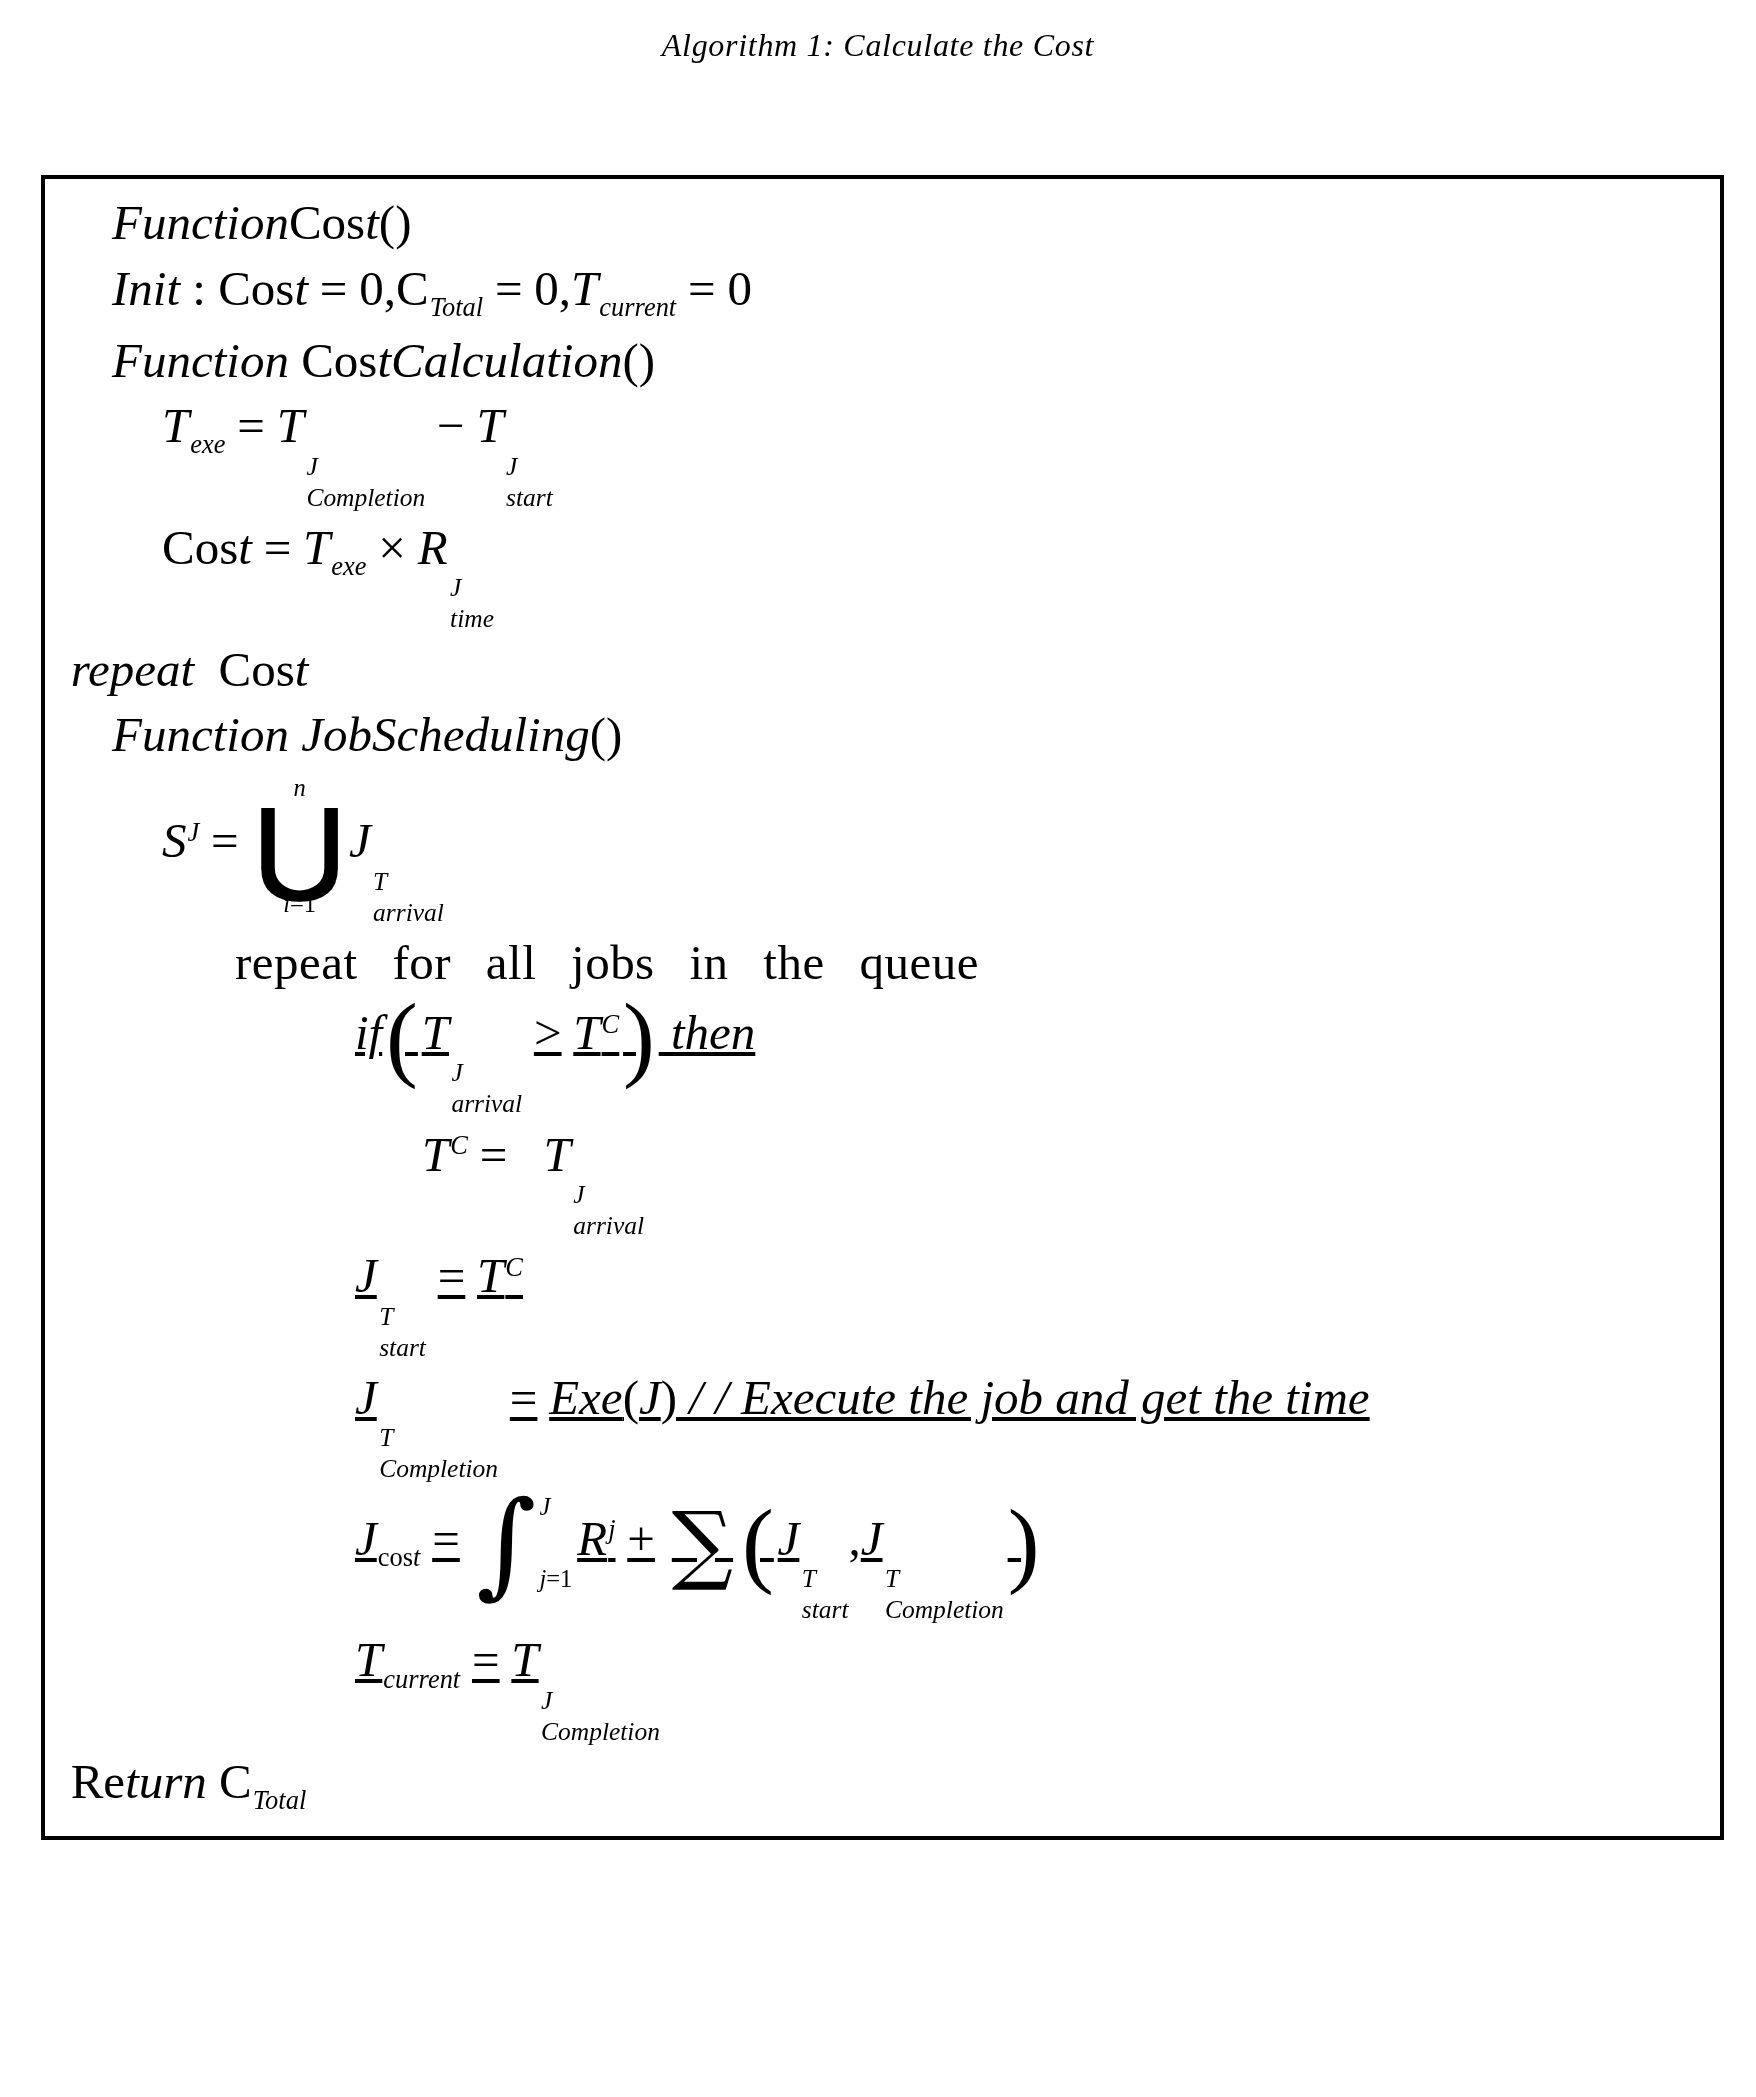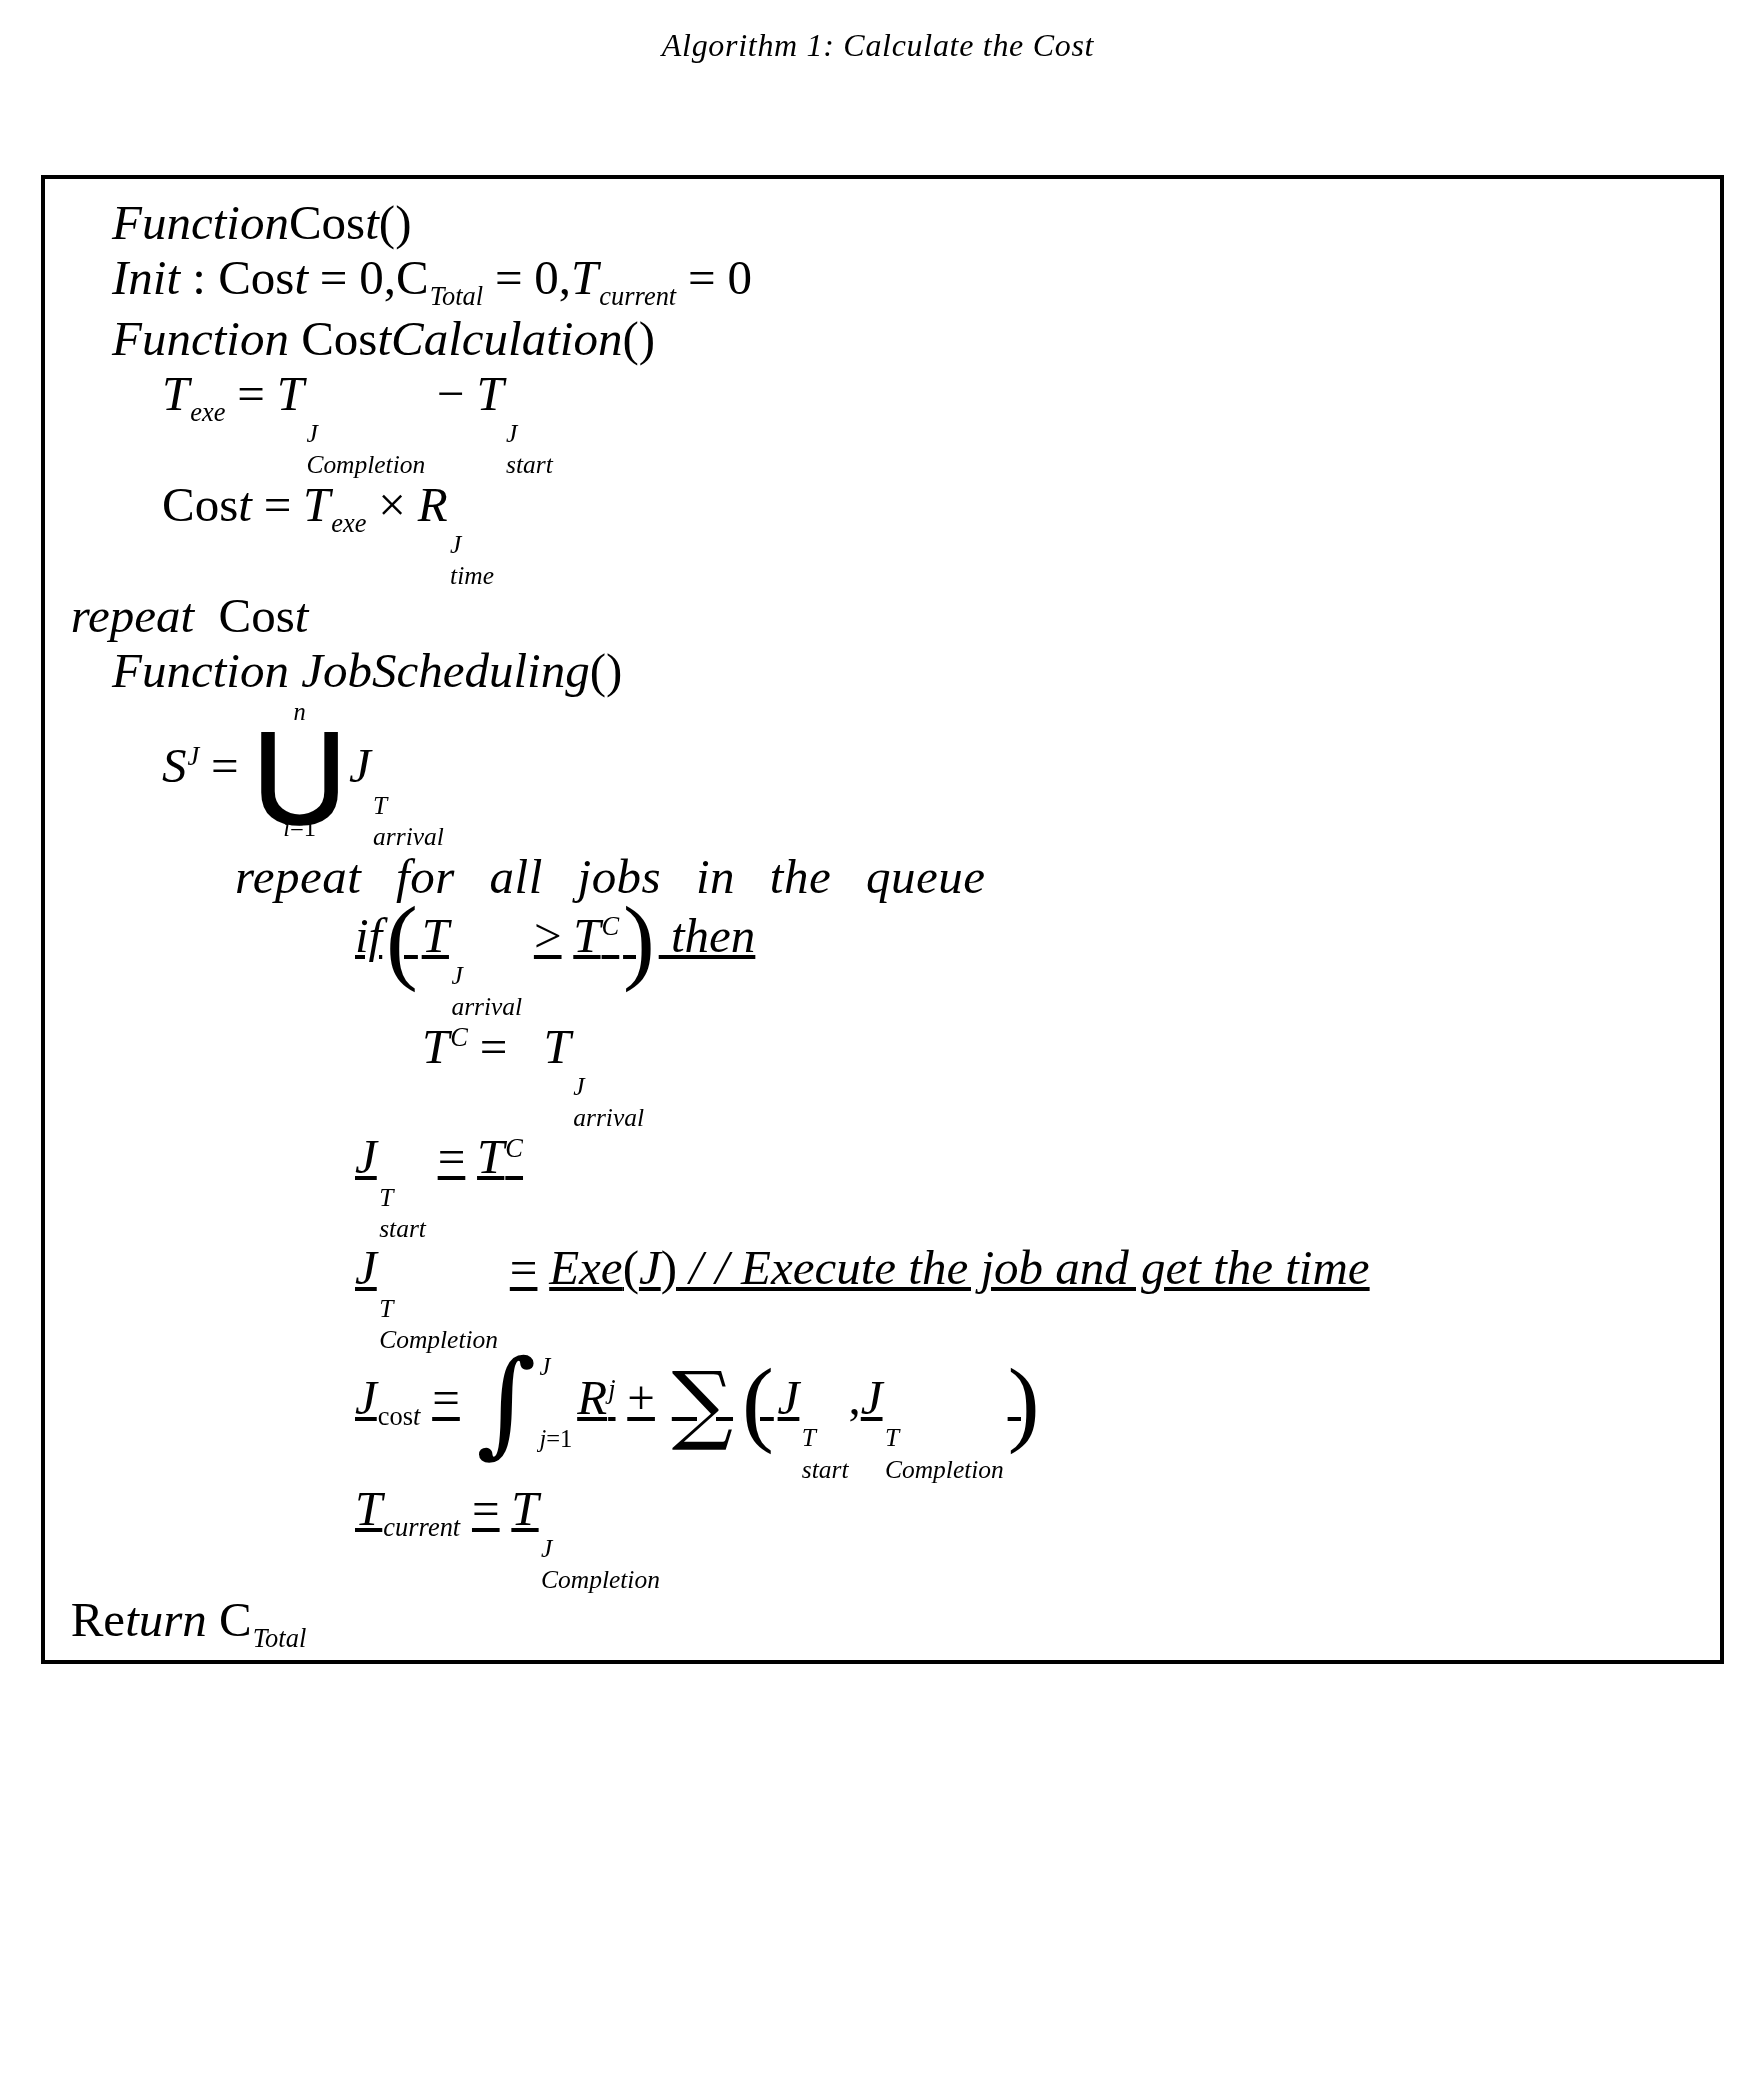--- a/index.html
+++ b/index.html
@@ -6,35 +6,35 @@
   body{
     width:1756px;height:2097px;position:relative;overflow:hidden;
     font-family:"Liberation Serif","DejaVu Serif",serif;
   }
   .title{
     position:absolute;top:28px;left:0;width:100%;
     text-align:center;font-style:italic;font-size:32px;line-height:1.1;
     letter-spacing:0.7px;
   }
   .box{
-    position:absolute;left:41px;top:175px;width:1683px;height:1489px;
+    position:absolute;left:41px;top:175px;width:1683px;height:1665px;
     border:4.7px solid #000;box-sizing:border-box;
     padding:17.4px 23px 20px 23px;
     display:flex;flex-direction:column;justify-content:space-between;
   }
   .line{font-size:49px;line-height:1.12;white-space:nowrap;}
   
   .i0{padding-left:2.7px;}
   .i1{padding-left:44px;}
   .i2{padding-left:94px;}
   .i3{padding-left:167px;}
   .i4{padding-left:287px;text-decoration:underline;}
   .i5{padding-left:354px;}
   .it{font-style:italic;}
-  .itw{font-style:italic;word-spacing:0.45em;letter-spacing:0.01em;}
+  .itw{word-spacing:0.45em;letter-spacing:0.01em;}
   .rm{font-style:normal;}
   .op{font-style:normal;margin:0 0.24em;}
   .tok{display:inline;}
   .sup{font-size:0.54em;vertical-align:0.62em;font-style:italic;margin-left:0.04em;}
   .sub{font-size:0.54em;vertical-align:-0.42em;font-style:italic;margin-left:0.04em;}
   .sub .rm,.sup .rm,.s-sup .rm,.s-sub .rm,.lim .rm,.lim2 .rm{font-style:normal;}
   .sub .it,.sup .it,.s-sup .it,.s-sub .it,.lim .it,.lim2 .it{font-style:italic;}
   
   .ss{
     display:inline-flex;flex-direction:column;align-items:flex-start;

